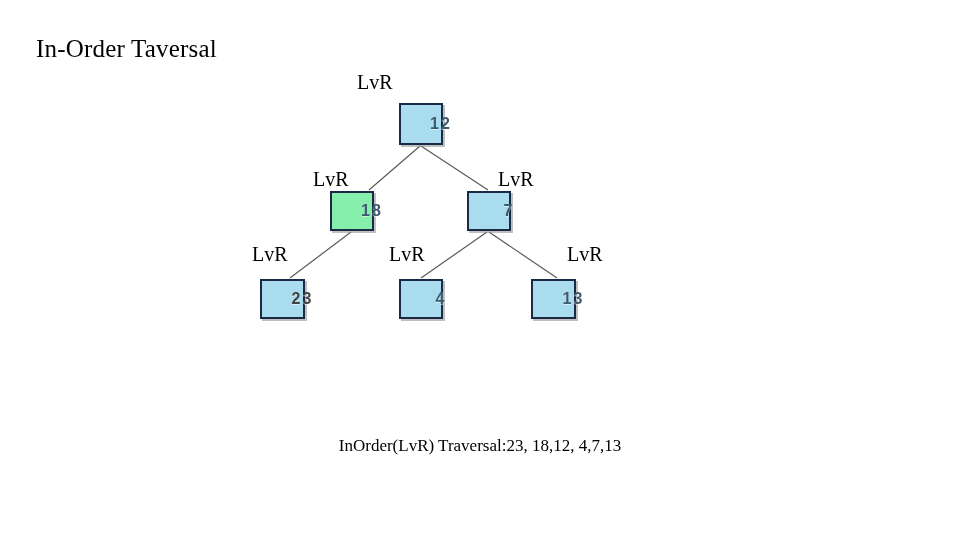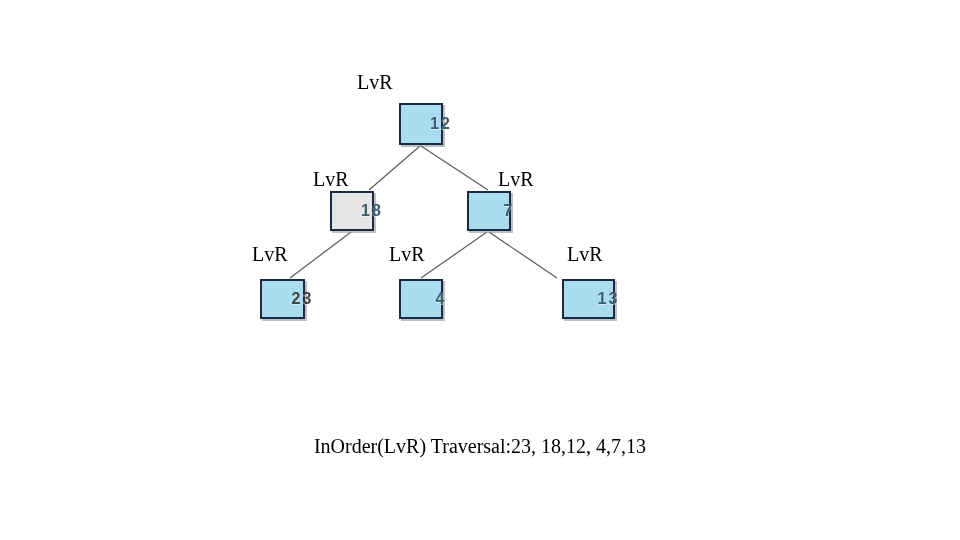--- a/index.html
+++ b/index.html
@@ -70,62 +70,63 @@
   }
 
   
   #traversal-caption {
     position: absolute;
     left: 0;
     top: 437px;
     width: 960px;
     text-align: center;
     font-family: "Liberation Serif", "DejaVu Serif", serif;
-    font-size: 20px;
+    font-size: 17px;
     line-height: 18px;
     color: #000000;
     white-space: nowrap;
   }
 </style>
 </head>
 <body>
 
 <div id="slide" style="background: rgb(255, 255, 255);">
 
+  <div id="slide-title">In-Order Taversal</div>
 
   <svg id="edge-layer" viewBox="0 0 960 540" xmlns="http://www.w3.org/2000/svg">
       <line x1="420" y1="146" x2="369" y2="190" stroke="#5a5a5a" stroke-width="1.2"></line>
       <line x1="421" y1="146" x2="488" y2="190" stroke="#5a5a5a" stroke-width="1.2"></line>
       <line x1="351" y1="232" x2="290" y2="278" stroke="#5a5a5a" stroke-width="1.2"></line>
       <line x1="487" y1="232" x2="421" y2="278" stroke="#5a5a5a" stroke-width="1.2"></line>
       <line x1="489" y1="232" x2="557" y2="278" stroke="#5a5a5a" stroke-width="1.2"></line>
     </svg>
 
   <div id="node-layer">
       <div class="lvr-label" style="left: 357px; top: 74px;">LvR</div>
       <div class="tree-node" style="left: 399px; top: 103px; width: 42px; height: 42px; background: rgb(169, 220, 239); border-color: rgb(27, 42, 68);">
         <span class="node-value" style="color: rgb(60, 90, 110);">12</span>
       </div>
       <div class="lvr-label" style="left: 313px; top: 171px;">LvR</div>
-      <div class="tree-node" style="left: 330px; top: 191px; width: 42px; height: 40px; background: #e5e5e5; border-color: rgb(27, 42, 68);">
+      <div class="tree-node" style="left: 330px; top: 191px; width: 42px; height: 40px; background: #86efac; border-color: rgb(27, 42, 68);">
         <span class="node-value" style="color: rgb(60, 90, 110);">18</span>
       </div>
       <div class="lvr-label" style="left: 498px; top: 171px;">LvR</div>
       <div class="tree-node" style="left: 467px; top: 191px; width: 42px; height: 40px; background: rgb(169, 220, 239); border-color: rgb(27, 42, 68);">
         <span class="node-value" style="color: rgb(60, 90, 110);">7</span>
       </div>
       <div class="lvr-label" style="left: 252px; top: 246px;">LvR</div>
       <div class="tree-node" style="left: 260px; top: 279px; width: 45px; height: 40px; background: rgb(169, 220, 239); border-color: rgb(27, 42, 68);">
         <span class="node-value" style="color: #404040;">23</span>
       </div>
       <div class="lvr-label" style="left: 389px; top: 246px;">LvR</div>
       <div class="tree-node" style="left: 399px; top: 279px; width: 42px; height: 40px; background: rgb(169, 220, 239); border-color: rgb(27, 42, 68);">
         <span class="node-value" style="color: rgb(60, 90, 110);">4</span>
       </div>
       <div class="lvr-label" style="left: 567px; top: 246px;">LvR</div>
-      <div class="tree-node" style="left: 562px; top: 279px; width: 53px; height: 40px; background: rgb(169, 220, 239); border-color: rgb(27, 42, 68);">
+      <div class="tree-node" style="left: 531px; top: 279px; width: 45px; height: 40px; background: rgb(169, 220, 239); border-color: rgb(27, 42, 68);">
         <span class="node-value" style="color: rgb(60, 90, 110);">13</span>
       </div>
     </div>
 
   <div id="traversal-caption">InOrder(LvR) Traversal:23, 18,12, 4,7,13</div>
 
 </div>
 
 </body></html>

